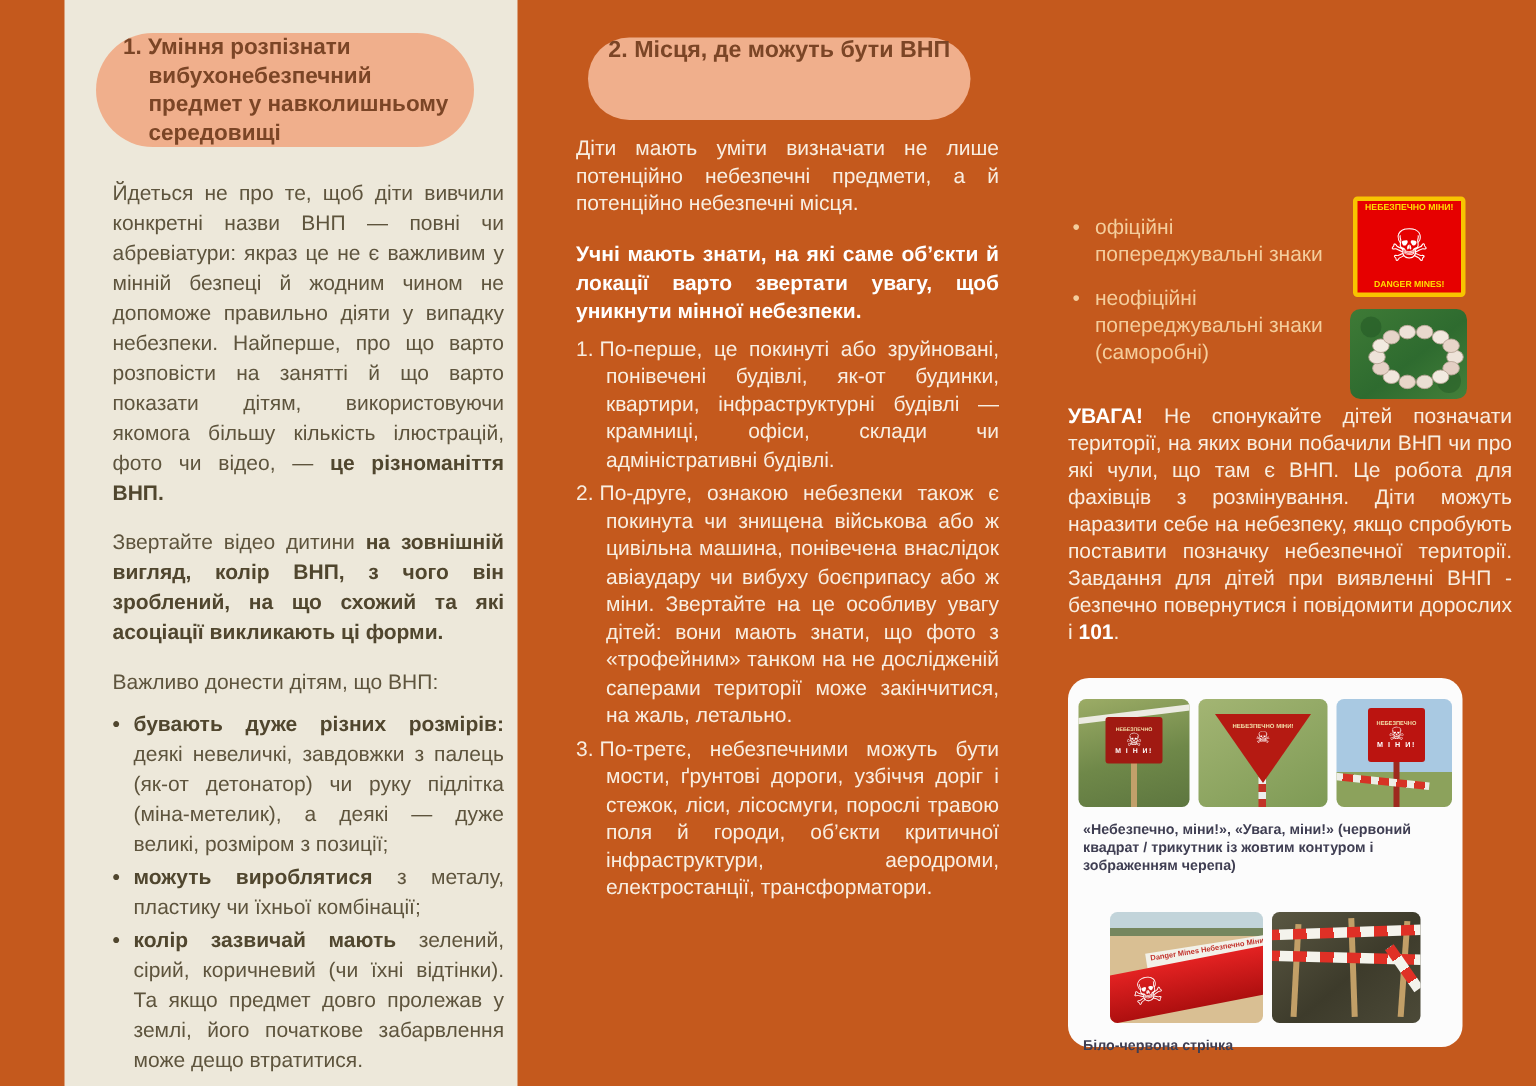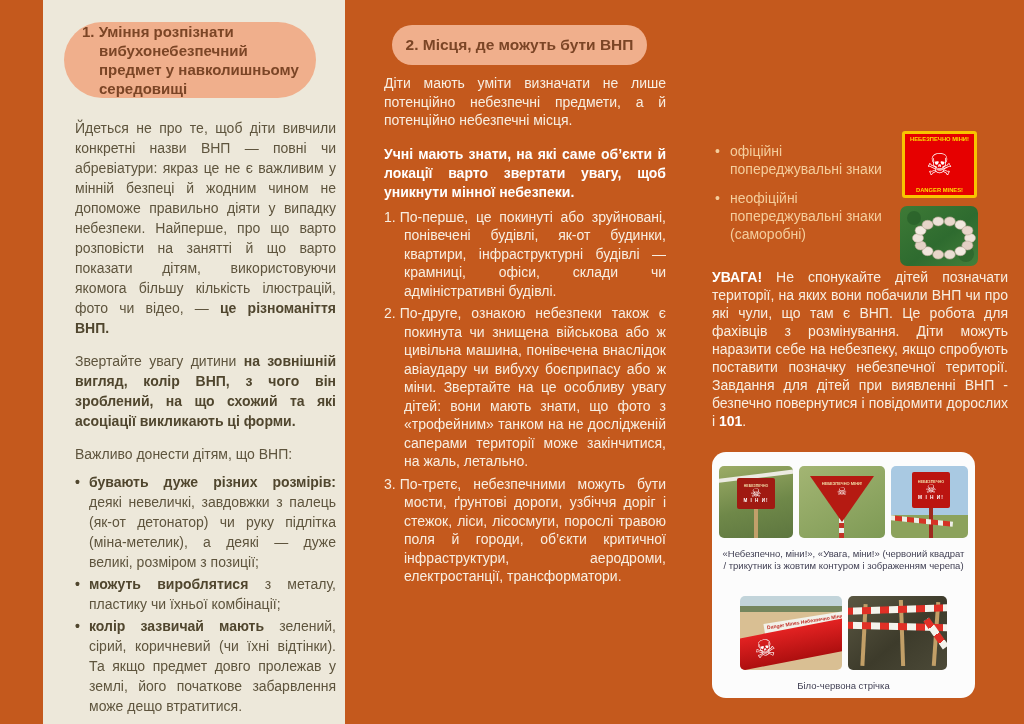--- a/index.html
+++ b/index.html
@@ -19,21 +19,21 @@
   .lbullet{display:flex;margin:0 0 2px 0;}
   .lbullet .mk{width:14px;flex:none;color:#50462E;font-weight:bold;}
   .lbullet .bt{flex:1;text-align:justify;}
 
   
   .light{color:#F8EEE1;font-size:14px;text-align:justify;}
   .light b{color:#FFFFFF;}
 
   
   .col2{position:absolute;left:384px;top:0;width:282px;}
-  .pill-2{margin:25px 0 0 8px;width:255px;height:40px;display:flex;align-items:center;justify-content:center;
+  .pill-2{margin:25px 0 0 8px;width:255px;height:55px;display:flex;justify-content:center;
           font-size:15.5px;}
   .col2 .body{margin-top:9px;line-height:18.5px;}
   .col2 .p2{margin-top:13px;}
   .col2 .p3{margin-top:15px;line-height:19px;}
   .numlist{margin-top:6px;}
   .numitem{padding-left:20px;text-indent:-20px;margin-top:4px;}
   .numitem .num{padding-right:4px;}
 
   
   .col3{position:absolute;left:712px;top:0;width:296px;height:724px;}
@@ -52,22 +52,22 @@
   .skull{font-family:"DejaVu Sans",sans-serif;color:#FFFFFF;line-height:0.9;}
   .osign .skull{font-size:30px;}
   .stones{position:absolute;left:188px;top:206px;width:78px;height:60px;border-radius:7px;overflow:hidden;}
 
   
   .card{position:absolute;left:0;top:452px;width:263px;height:246px;background:#FCFCFC;border-radius:14px;}
   .prow{display:flex;justify-content:center;gap:6px;}
   .prow1{padding-top:14px;}
   .prow2{margin-top:24px;}
   .photo{position:relative;overflow:hidden;border-radius:5px;flex:none;}
-  .caption{margin:10px 10px 0 10px;text-align:center;font-size:9.5px;line-height:12px;
-           color:#3F3E52;font-weight:400;}
+  .caption{margin:10px 10px 0 10px;font-size:9.5px;line-height:12px;
+           color:#3F3E52;font-weight:700;}
 
   
   .p1p{width:74px;height:72px;background:linear-gradient(165deg,#9CAC66,#6F8849 55%,#5D763F);}
   .p1p .tape{position:absolute;top:8px;left:-6px;width:120%;height:4px;background:#ECEBE2;transform:rotate(-7deg);}
   .p1p .post{position:absolute;left:35px;top:40px;width:4px;height:34px;background:#C2A06A;}
   .p1p .sign{position:absolute;left:18px;top:12px;width:38px;height:31px;background:#A01A12;border-radius:2px;
              display:flex;flex-direction:column;align-items:center;justify-content:center;color:#fff;}
   .p1p .tt{font-size:3.5px;font-weight:bold;color:#F2DFA8;white-space:nowrap;}
   .p1p .skull{font-size:12px;}
   .p1p .bt2{font-size:4.6px;font-weight:bold;letter-spacing:1px;white-space:nowrap;}
@@ -117,21 +117,21 @@
 <body>
 
 <div class="page">
 
   <div class="left-panel">
     <div class="pill pill-1">
       <div class="pt">1. Уміння розпізнати вибухонебезпечний предмет у навколишньому середовищі</div>
     </div>
     <div class="left-body">
       <p class="lpara"><span>Йдеться не про те, щоб діти вивчили конкретні назви ВНП — повні чи абревіатури: якраз це не є важливим у мінній безпеці й жодним чином не допоможе правильно діяти у випадку небезпеки. Найперше, про що варто розповісти на занятті й що варто показати дітям, використовуючи якомога більшу кількість ілюстрацій, фото чи відео, — </span><b>це різноманіття ВНП.</b></p>
-      <p class="lpara"><span>Звертайте увагу дитини </span><b>на зовнішній вигляд, колір ВНП, з чого він зроблений, на що схожий та які асоціації викликають ці форми.</b></p>
+      <p class="lpara"><span>Звертайте відео дитини </span><b>на зовнішній вигляд, колір ВНП, з чого він зроблений, на що схожий та які асоціації викликають ці форми.</b></p>
       <p class="lpara lhead">Важливо донести дітям, що ВНП:</p>
       <div class="lbullet">
         <span class="mk">•</span>
         <span class="bt"><b>бувають дуже різних розмірів:</b><span> деякі невеличкі, завдовжки з палець (як-от детонатор) чи руку підлітка (міна-метелик), а деякі — дуже великі, розміром з позиції;</span></span>
       </div>
       <div class="lbullet">
         <span class="mk">•</span>
         <span class="bt"><b>можуть вироблятися</b><span> з металу, пластику чи їхньої комбінації;</span></span>
       </div>
       <div class="lbullet">

